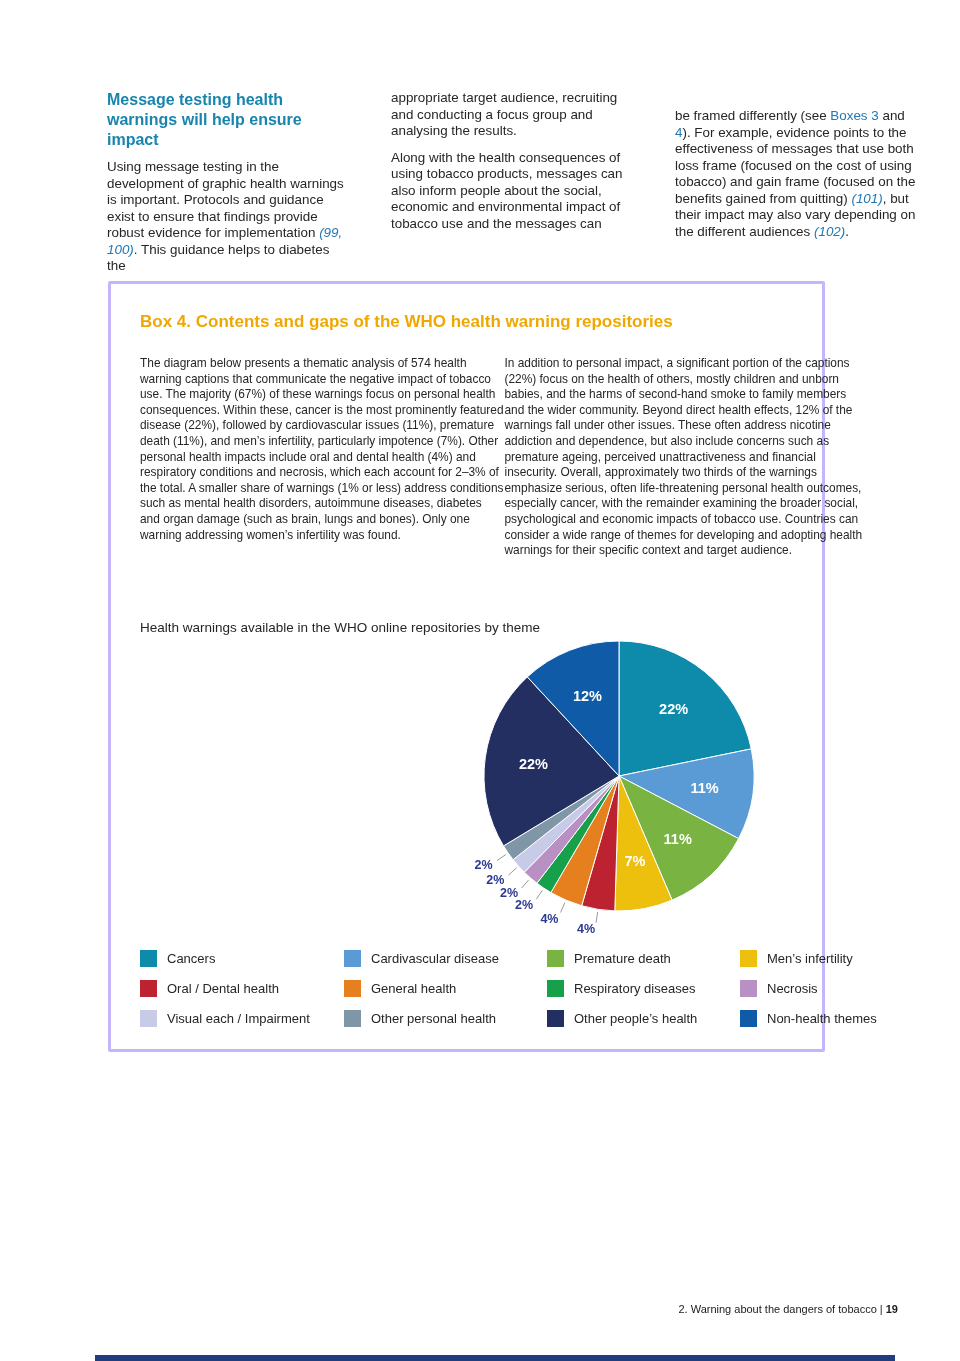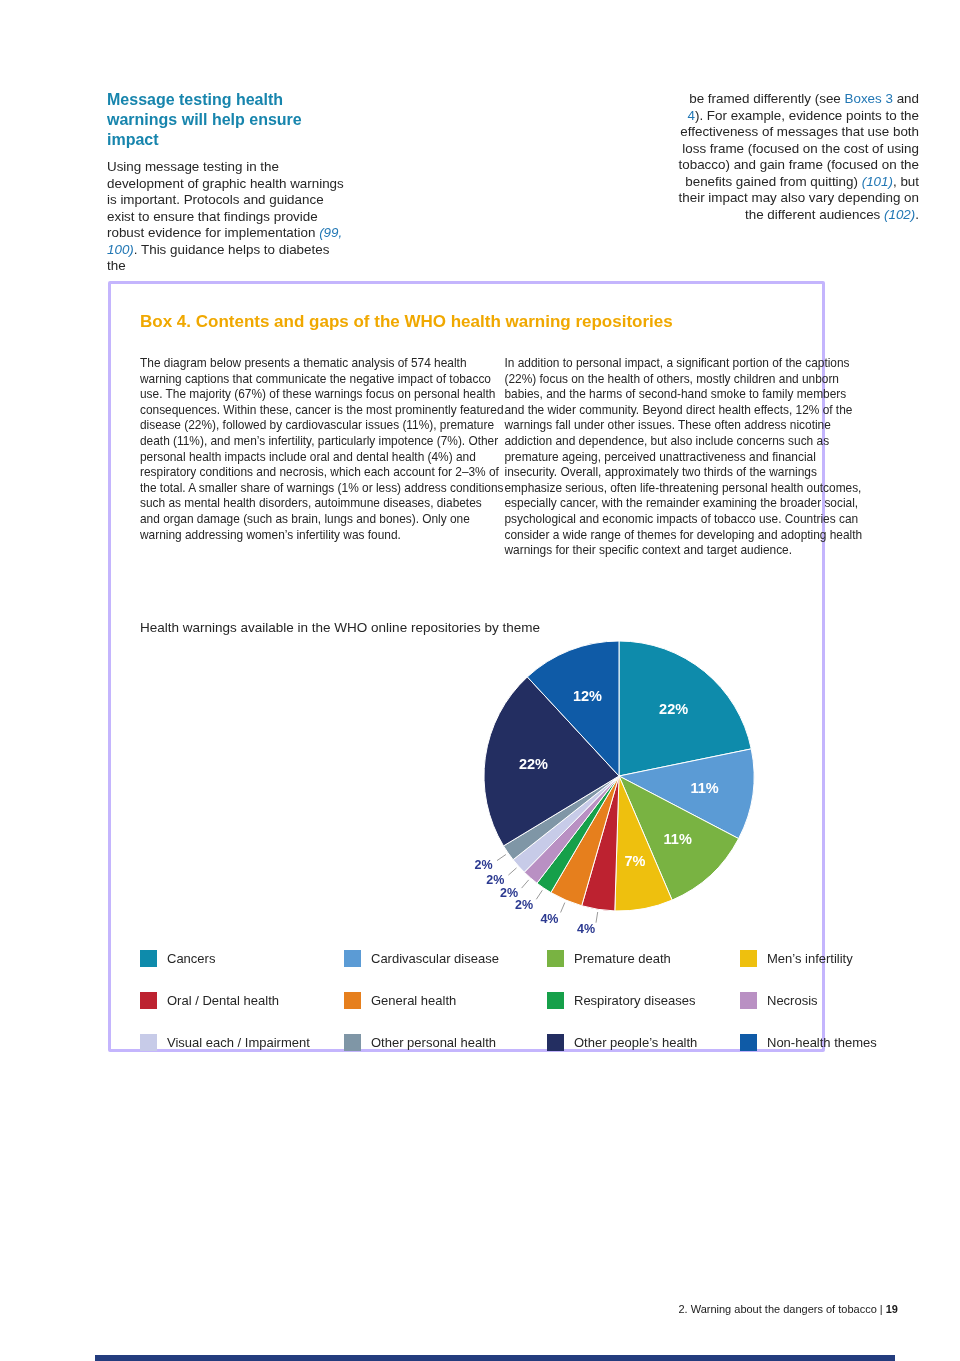--- a/index.html
+++ b/index.html
@@ -4,38 +4,38 @@
 <style>
   html,body{margin:0;padding:0;background:#ffffff;}
   .page{position:relative;width:960px;height:1361px;background:#ffffff;overflow:hidden;
         font-family:"Liberation Sans","DejaVu Sans",sans-serif;color:#262626;}
 
   
   .intro{position:absolute;left:107px;top:90px;width:792px;display:flex;gap:40px;}
   .intro .col{width:244px;flex:0 0 244px;}
   .intro h2{margin:0 0 9px 0;font-size:16px;line-height:20px;font-weight:bold;color:#1785ad;}
   .intro p{margin:0 0 10px 0;font-size:13.4px;line-height:16.5px;color:#262626;}
-  .intro .col3 p{margin-top:1px;text-align:right;}
+  .intro .col3 p{margin-top:18px;}
   .ref{color:#2277b4;font-style:italic;}
   .blink{color:#2277b4;}
 
   
   .box{position:absolute;left:108px;top:281px;width:717px;height:771px;box-sizing:border-box;
        border:3px solid #c4b5fd;border-radius:2px;background:#ffffff;}
   .box-title{position:absolute;left:29px;top:28px;font-size:17px;font-weight:bold;color:#f0a800;}
   .box-text{position:absolute;left:29px;top:72px;width:729px;display:flex;}
   .box-text .bcol{flex:1;font-size:11.9px;line-height:15.6px;color:#262626;}
 
   .chart-title{position:absolute;left:29px;top:336px;font-size:13.5px;color:#262626;}
 
   .pie-wrap{position:absolute;left:80px;top:347px;width:640px;height:322px;}
   .pie-wrap svg{display:block;}
 
   .legend{position:absolute;left:29px;top:665px;width:752px;
-          display:grid;grid-template-columns:204px 203px 193px auto;row-gap:24px;}
+          display:grid;grid-template-columns:204px 203px 193px auto;row-gap:12px;}
   .legend-item{display:flex;align-items:center;height:18px;}
   .legend-swatch{width:17px;height:17px;flex:0 0 17px;}
   .legend-label{margin-left:10px;font-size:13px;color:#262626;}
 
   
   .footer{position:absolute;top:1303px;right:62px;font-size:11px;color:#1a1a1a;}
   .footer b{font-weight:bold;}
 
   .bottom-bar{position:absolute;left:95px;bottom:0;width:800px;height:6px;background:#233c7e;}
 </style>
@@ -43,20 +43,22 @@
 <body>
 
 <div class="page">
 
   <div class="intro">
     <div class="col col1">
       <h2>Message testing health warnings will help ensure impact</h2>
       <p><span>Using message testing in the development of graphic health warnings is important. Protocols and guidance exist to ensure that findings provide robust evidence for implementation </span><span class="ref">(99, 100)</span><span>. This guidance helps to diabetes the</span></p>
     </div>
     <div class="col col2">
+      <p>appropriate target audience, recruiting and conducting a focus group and analysing the results.</p>
+      <p>Along with the health consequences of using tobacco products, messages can also inform people about the social, economic and environmental impact of tobacco use and the messages can</p>
     </div>
     <div class="col col3">
       <p><span>be framed differently (see </span><span class="blink">Boxes 3</span><span> and </span><span class="blink">4</span><span>). For example, evidence points to the effectiveness of messages that use both loss frame (focused on the cost of using tobacco) and gain frame (focused on the benefits gained from quitting) </span><span class="ref">(101)</span><span>, but their impact may also vary depending on the different audiences </span><span class="ref">(102)</span><span>.</span></p>
     </div>
   </div>
 
   <div class="box">
     <div class="box-title">Box 4. Contents and gaps of the WHO health warning repositories</div>
     <div class="box-text">
       <div class="bcol">The diagram below presents a thematic analysis of 574 health warning captions that communicate the negative impact of tobacco use. The majority (67%) of these warnings focus on personal health consequences. Within these, cancer is the most prominently featured disease (22%), followed by cardiovascular issues (11%), premature death (11%), and men’s infertility, particularly impotence (7%). Other personal health impacts include oral and dental health (4%) and respiratory conditions and necrosis, which each account for 2–3% of the total. A smaller share of warnings (1% or less) address conditions such as mental health disorders, autoimmune diseases, diabetes and organ damage (such as brain, lungs and bones). Only one warning addressing women’s infertility was found.</div>

